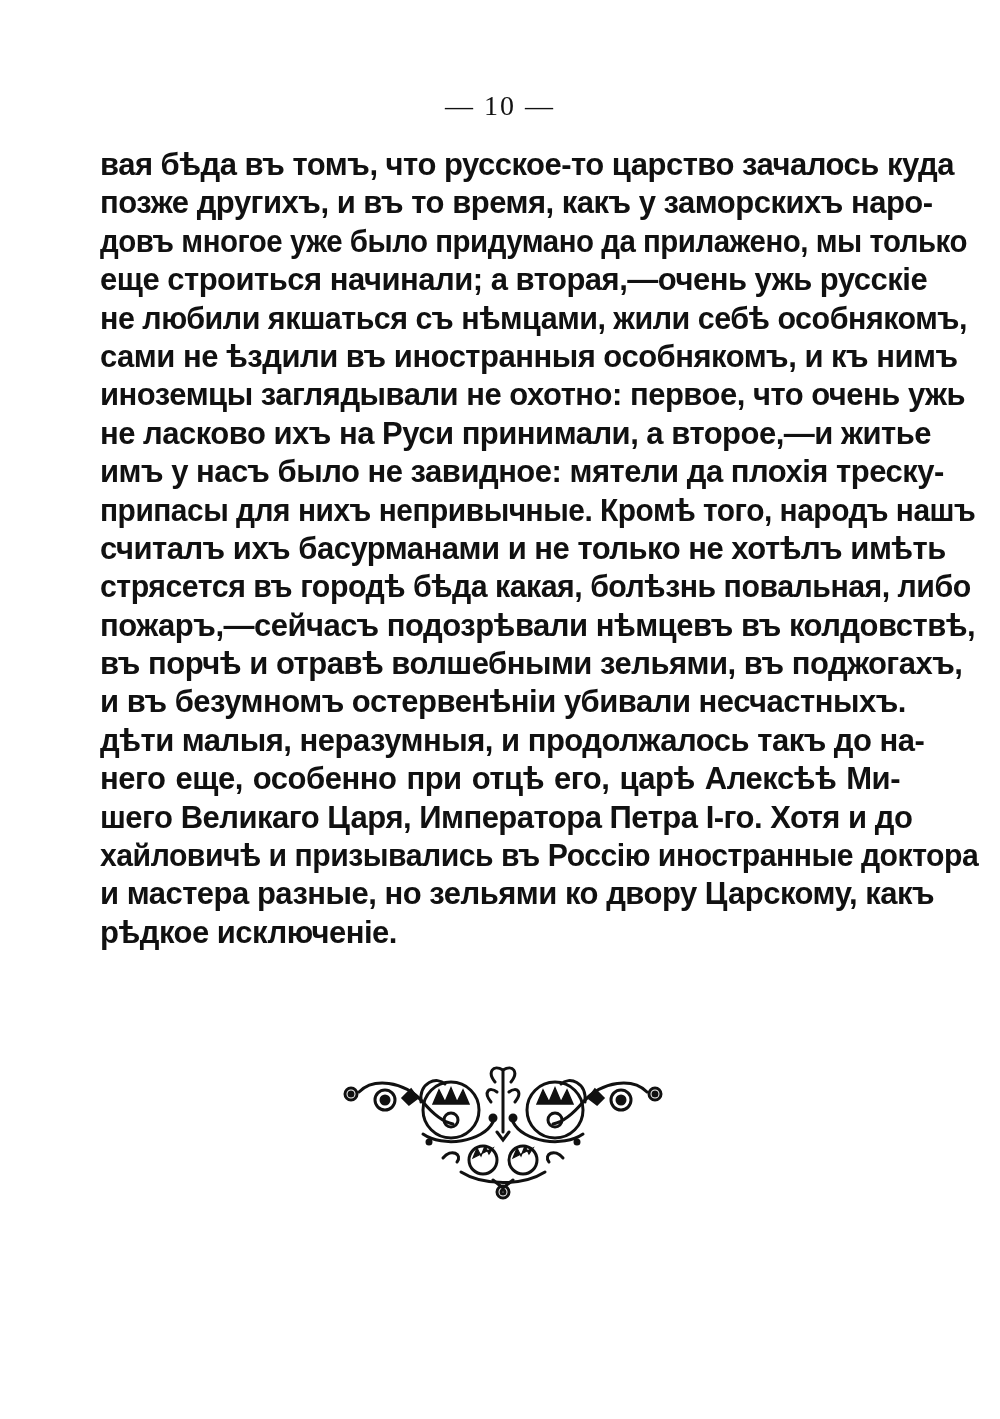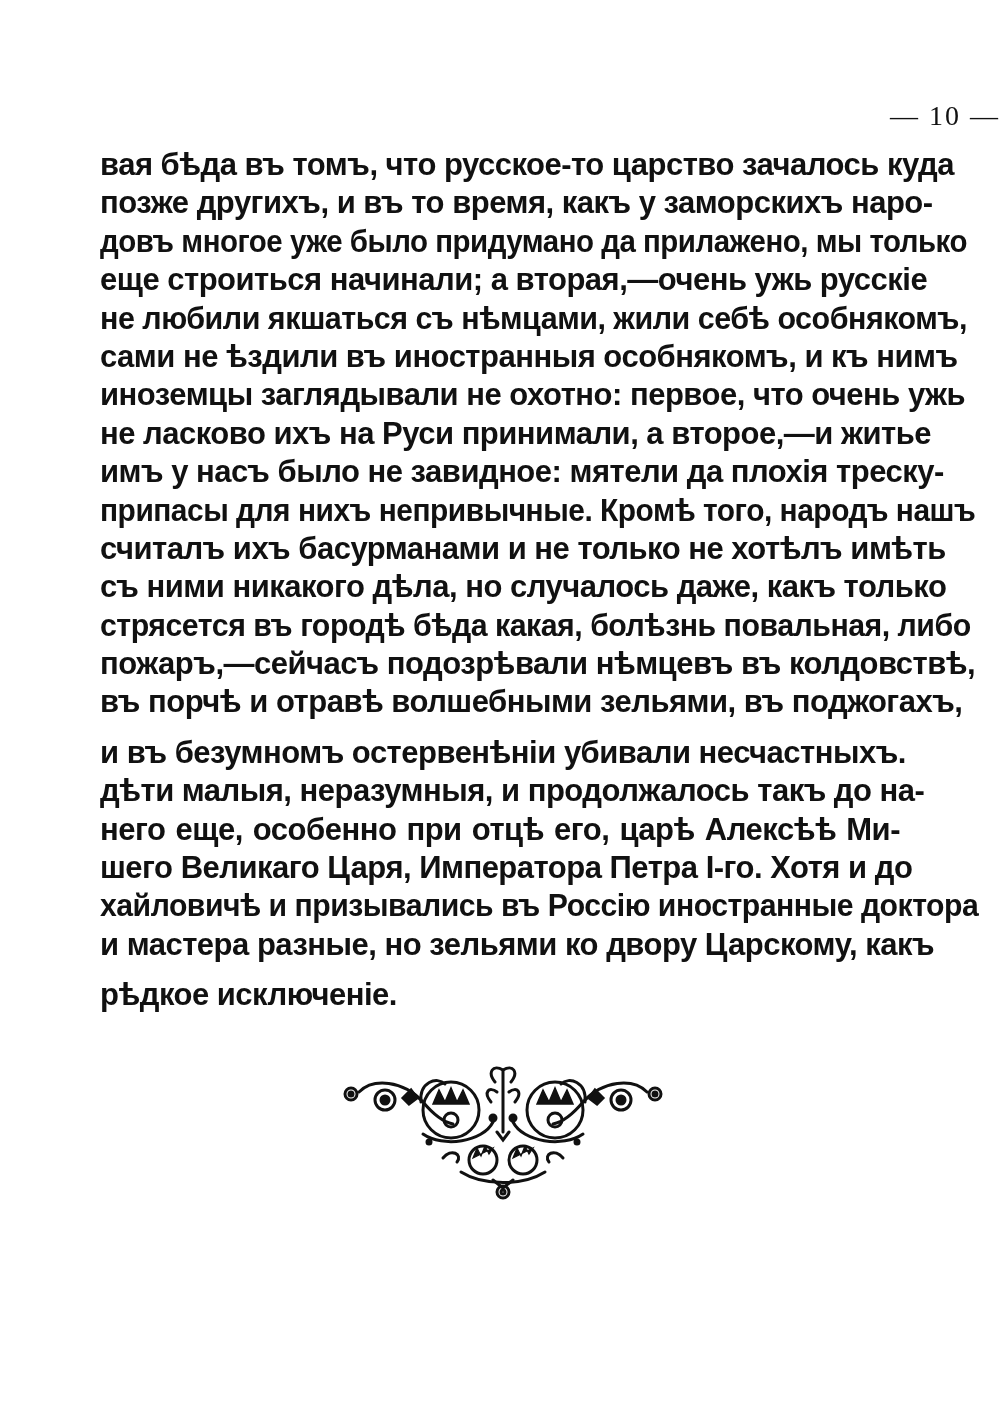--- a/index.html
+++ b/index.html
@@ -10,24 +10,24 @@
     body {
       width: 1000px;
       height: 1419px;
       position: relative;
       overflow: hidden;
       color: #111111;
       font-family: "Liberation Serif", "DejaVu Serif", serif;
     }
     .page-number {
       position: absolute;
-      top: 100px;
+      top: 90px;
       left: 0;
       width: 1000px;
-      text-align: right;
+      text-align: center;
       font-size: 28px;
       letter-spacing: 2px;
     }
     .text-block {
       position: absolute;
       left: 100px;
       top: 146px;
       width: 800px;
       font-weight: bold;
     }
@@ -39,21 +39,20 @@
       font-family: "Liberation Sans Narrow", "Liberation Sans", "DejaVu Sans Condensed", sans-serif;
       font-stretch: condensed;
       white-space: nowrap;
       text-align: justify;
       text-align-last: justify;
       transform-origin: left center;
       letter-spacing: -0.5px;
     }
     .line.last {
       text-align-last: left;
-      margin-top: 12px;
     }
     .line.indent {
       padding-left: 28px;
     }
     .ornament {
       position: absolute;
       left: 333px;
       top: 1062px;
       width: 340px;
       height: 140px;
@@ -70,21 +69,20 @@
     <span class="line">позже другихъ, и въ то время, какъ у заморскихъ наро-</span>
     <span class="line" style="width: 842.219px; transform: scaleX(0.949872);">довъ многое уже было придумано да прилажено, мы только</span>
     <span class="line">еще строиться начинали; а вторая,—очень ужь русскіе</span>
     <span class="line" style="width: 814.469px; transform: scaleX(0.982235);">не любили якшаться съ нѣмцами, жили себѣ особнякомъ,</span>
     <span class="line">сами не ѣздили въ иностранныя особнякомъ, и къ нимъ</span>
     <span class="line">иноземцы заглядывали не охотно: первое, что очень ужь</span>
     <span class="line">не ласково ихъ на Руси принимали, а второе,—и житье</span>
     <span class="line">имъ у насъ было не завидное: мятели да плохія треску-</span>
     <span class="line" style="width: 829.047px; transform: scaleX(0.964964);">припасы для нихъ непривычные. Кромѣ того, народъ нашъ</span>
     <span class="line">считалъ ихъ басурманами и не только не хотѣлъ имѣть</span>
-    <span class="line">съ ними никакого дѣла, но случалось даже, какъ только</span>
     <span class="line" style="width: 818.703px; transform: scaleX(0.977155);">стрясется въ городѣ бѣда какая, болѣзнь повальная, либо</span>
     <span class="line">пожаръ,—сейчасъ подозрѣвали нѣмцевъ въ колдовствѣ,</span>
     <span class="line">въ порчѣ и отравѣ волшебными зельями, въ поджогахъ,</span>
     <span class="line last">и въ безумномъ остервенѣніи убивали несчастныхъ.</span>
   </div>
   <div>
     <span class="line">дѣти малыя, неразумныя, и продолжалось такъ до на-</span>
     <span class="line">него еще, особенно при отцѣ его, царѣ Алексѣѣ Ми-</span>
     <span class="line">шего Великаго Царя, Императора Петра I-го. Хотя и до</span>
     <span class="line" style="width: 822.016px; transform: scaleX(0.973218);">хайловичѣ и призывались въ Россію иностранные доктора</span>

